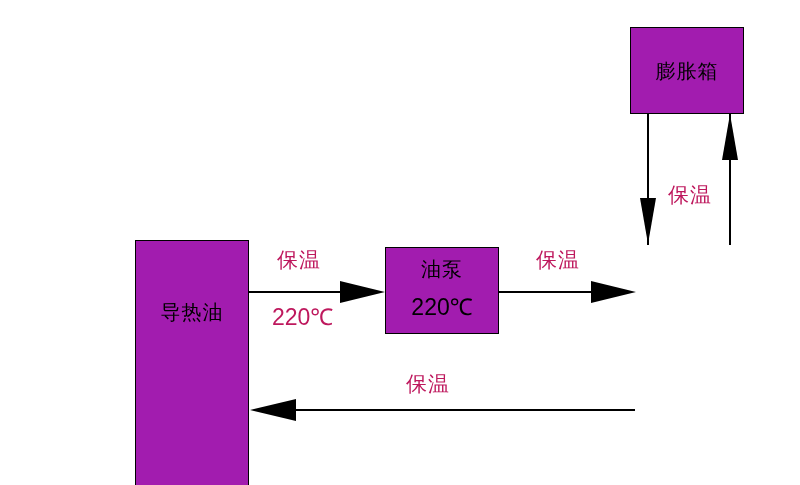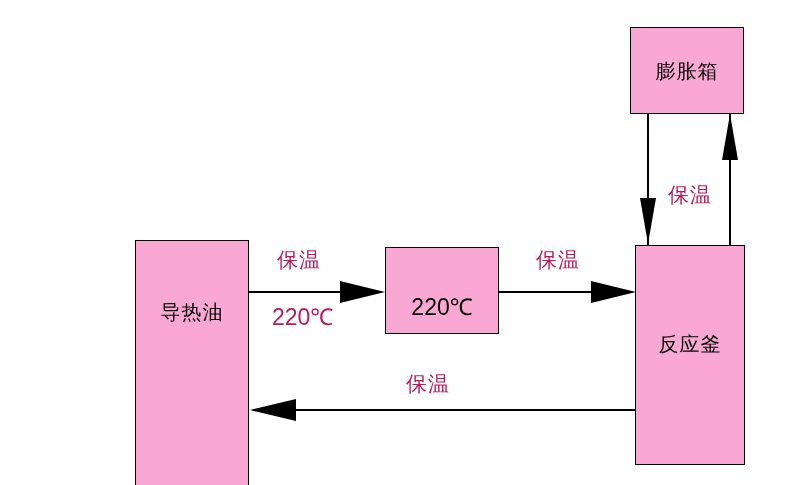--- a/index.html
+++ b/index.html
@@ -11,21 +11,21 @@
   .canvas {
     position: relative;
     width: 800px;
     height: 485px;
     background: #ffffff;
     overflow: hidden;
   }
   .box {
     position: absolute;
     border: 1.5px solid #000000;
-    background: #f9a8d4;
+    background: #a21caf;
     box-sizing: border-box;
   }
   .node-label {
     position: absolute;
     width: 100%;
     text-align: center;
     font-size: 20px;
     color: #000000;
     letter-spacing: 1px;
     white-space: nowrap;
@@ -89,29 +89,27 @@
 </style>
 </head>
 <body>
 
 <div class="canvas">
 
   <div class="box" id="box-tank">
     <span class="node-label" id="tank-lbl">膨胀箱</span>
   </div>
 
-  <div class="box" id="box-reactor">
-    <span class="node-label" id="reactor-lbl">反应釜</span>
-  </div>
 
   <div class="box" id="box-heater">
     <span class="node-label" id="heater-line1">导热油</span>
   </div>
 
   <div class="box" id="box-pump">
+    <span class="node-label" id="pump-line1">油泵</span>
     <span class="node-label" id="pump-line2">220℃</span>
   </div>
 
   <div class="hline" style="left:249px; top:291px; width:96px;"></div>
   <div class="arrow arrow-right" style="left:340px; top:281px;"></div>
   <span class="edge-label" style="left:277px; top:246px;">保温</span>
   <span class="edge-label" style="left:272px; top:300px; font-size:23px; letter-spacing:0;">220℃</span>
 
   <div class="hline" style="left:499px; top:291px; width:98px;"></div>
   <div class="arrow arrow-right" style="left:591px; top:281px;"></div>

